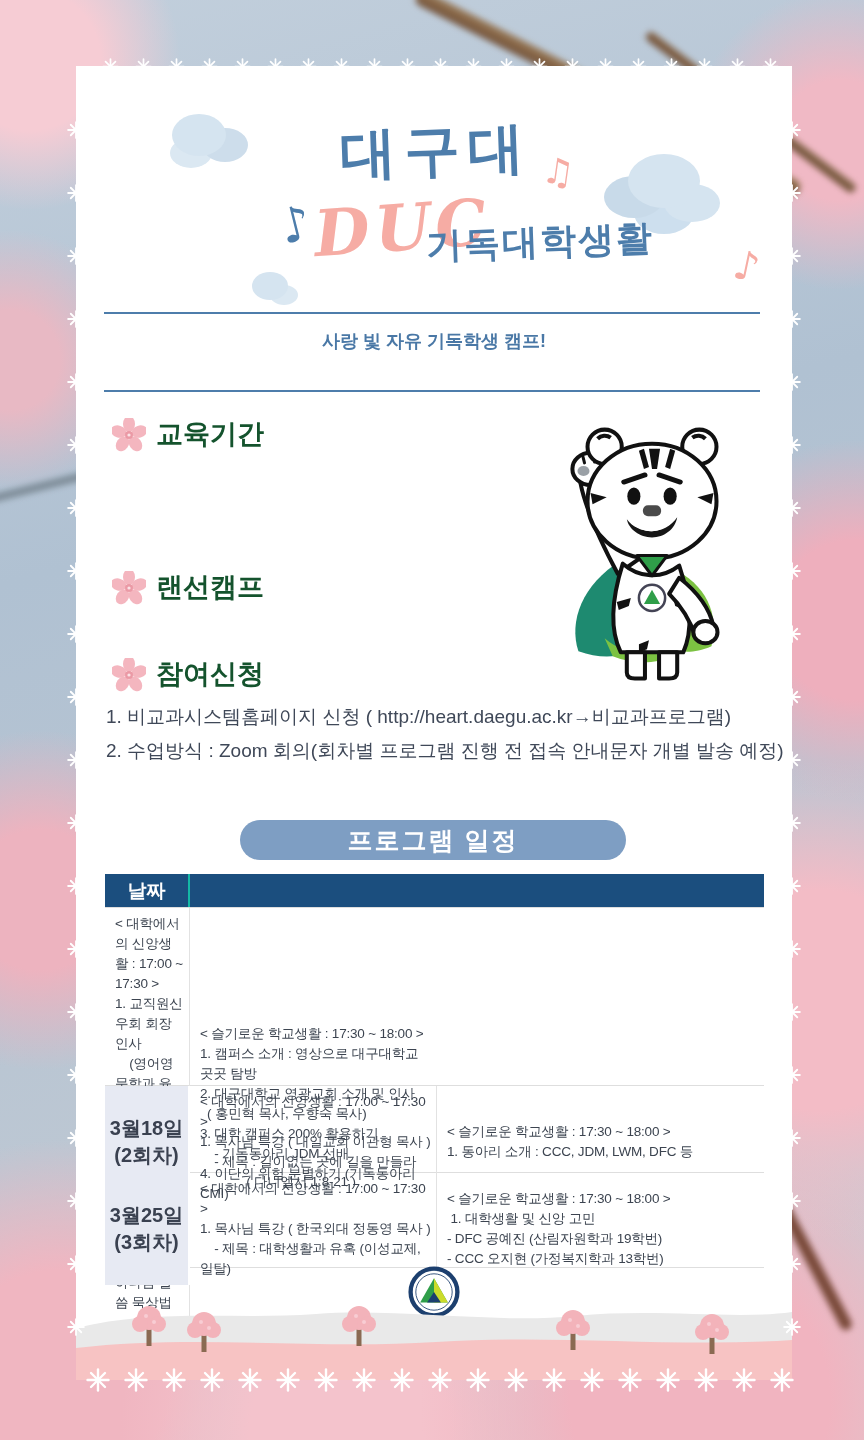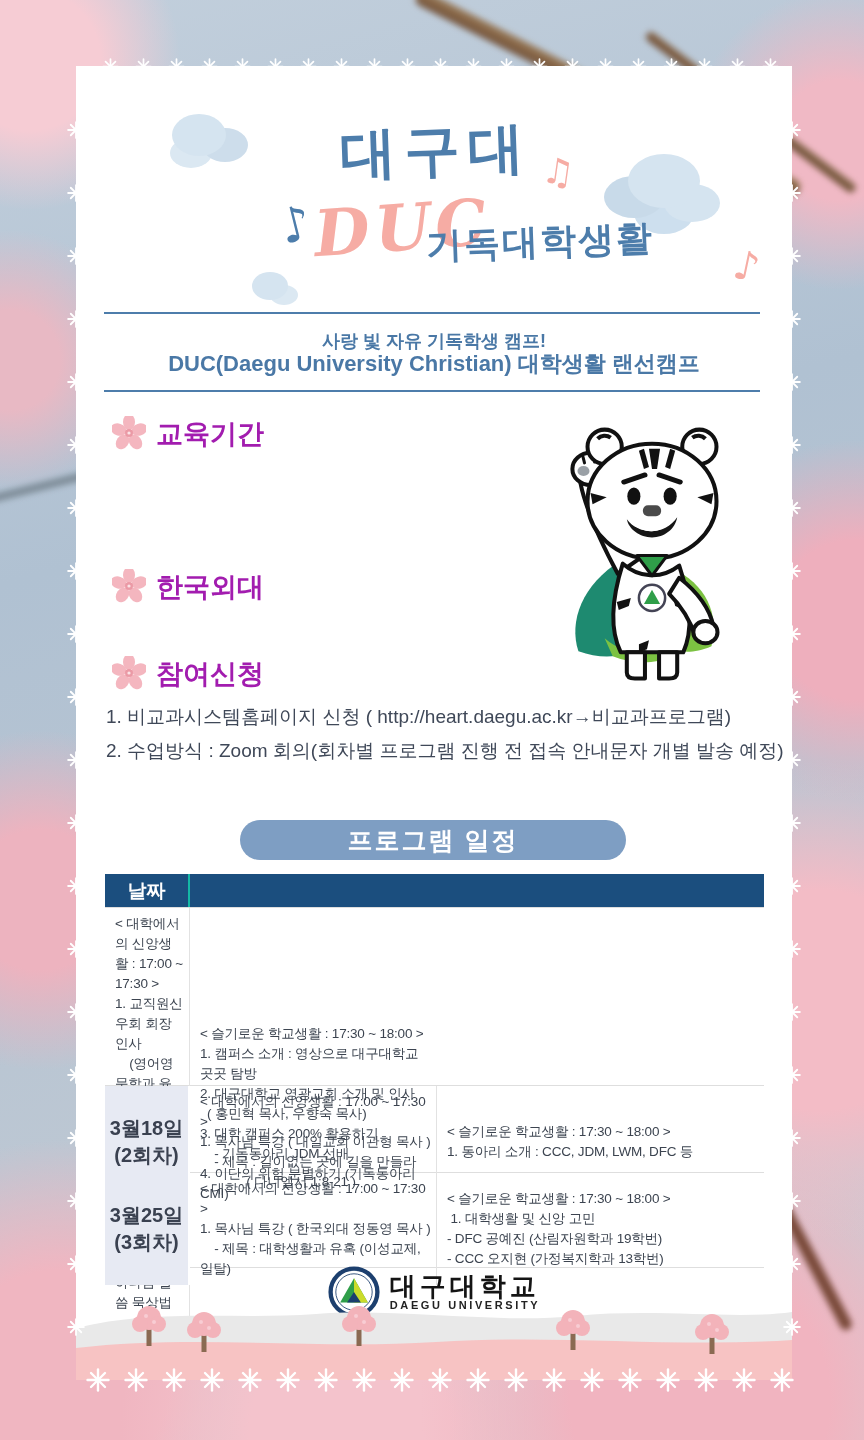--- a/index.html
+++ b/index.html
@@ -53,22 +53,22 @@
   .note.n3{left:658px;top:180px;font-size:40px;color:#f6aca4;transform:rotate(12deg);}
 
   
   .rule{position:absolute;left:28px;width:656px;height:2px;background:#4d7dab;}
   .rule.r1{top:246px;} .rule.r2{top:324px;}
   .sub{position:absolute;left:0;width:716px;text-align:center;color:#4a78a6;font-weight:bold;}
   .sub.s1{top:263px;font-size:18px;}
   .sub.s2{top:283px;font-size:22px;}
 
   
-  .sec-head{position:absolute;display:flex;align-items:flex-start;gap:10px;
-    font-size:27px;font-weight:bold;color:#a21caf;}
+  .sec-head{position:absolute;display:flex;align-items:flex-end;gap:10px;
+    font-size:27px;font-weight:bold;color:#14532d;}
   .sec-head.h1{left:36px;top:350px;}
   .sec-head.h2{left:36px;top:503px;}
   .sec-head.h3{left:36px;top:590px;}
   .sec-body{position:absolute;left:30px;color:#3f4858;white-space:pre-wrap;}
   .sec-body.b1{top:396px;font-size:21px;line-height:34px;}
   .sec-body.b2{top:546px;font-size:21px;line-height:30px;}
   .sec-body.b3{top:634px;font-size:19px;line-height:34px;}
 
   
   .mascot{position:absolute;left:444px;top:338px;width:262px;height:278px;}
@@ -131,35 +131,34 @@
   <div class="cloud c3"></div>
   <div class="t-daegu">대구대</div>
   <div class="note n1">♫</div>
   <div class="note n2">♪</div>
   <div class="t-duc">DUC</div>
   <div class="t-kor2">기독대학생활</div>
   <div class="note n3">♪</div>
 
   <div class="rule r1"></div>
   <div class="sub s1">사랑 빛 자유 기독학생 캠프!</div>
-  <div class="sub s2">DUC(Daegu University Christian) 대학생활 랜선캠프</div>
   <div class="rule r2"></div>
 
   <div class="sec-head h1">
     <svg width="34" height="34" viewBox="0 0 34 34">
         <use href="#blossom"></use>
       </svg>
     <span>교육기간</span>
   </div>
 
   <div class="sec-head h2">
     <svg width="34" height="34" viewBox="0 0 34 34">
         <use href="#blossom"></use>
       </svg>
-    <span>한국외대</span>
+    <span>랜선캠프</span>
   </div>
 
   <div class="sec-head h3">
     <svg width="34" height="34" viewBox="0 0 34 34">
         <use href="#blossom"></use>
       </svg>
     <span>참여신청</span>
   </div>
   <div class="sec-body b3">1. 비교과시스템홈페이지 신청 ( http://heart.daegu.ac.kr→비교과프로그램)
 2. 수업방식 : Zoom 회의(회차별 프로그램 진행 전 접속 안내문자 개별 발송 예정)</div>
@@ -256,24 +255,20 @@
   </div>
 
   <div class="logo">
     <svg width="52" height="52" viewBox="0 0 60 60">
       <circle cx="30" cy="30" r="27" fill="#fff" stroke="#1c3f6e" stroke-width="5"></circle>
       <circle cx="30" cy="30" r="21" fill="#fff" stroke="#1c3f6e" stroke-width="1"></circle>
       <polygon points="30,14 46,42 14,42" fill="#2f9e49"></polygon>
       <polygon points="30,14 46,42 30,42" fill="#cbdb2a"></polygon>
       <polygon points="30,30 38,42 22,42" fill="#1c3f6e"></polygon>
     </svg>
-    <div class="logo-text">
-      <span class="logo-kr">대구대학교</span>
-      <span class="logo-en">DAEGU UNIVERSITY</span>
-    </div>
   </div>
 
   <svg class="landscape" viewBox="0 0 716 92">
     <path d="M0,40 C80,20 160,32 240,26 C320,20 420,36 500,28 C580,20 660,32 716,24 L716,92 L0,92 Z" fill="#e9e9e9"></path>
     <path d="M0,60 C120,46 240,62 360,54 C480,46 600,60 716,52 L716,92 L0,92 Z" fill="#f7c3c3"></path>
     <g>
       <g transform="translate(73,22)">
           <rect x="-2.5" y="14" width="5" height="22" fill="#8a6a52"></rect>
           <circle cx="0" cy="8" r="12" fill="#f3b3ba"></circle>
           <circle cx="-9" cy="14" r="8" fill="#f3b3ba"></circle>

